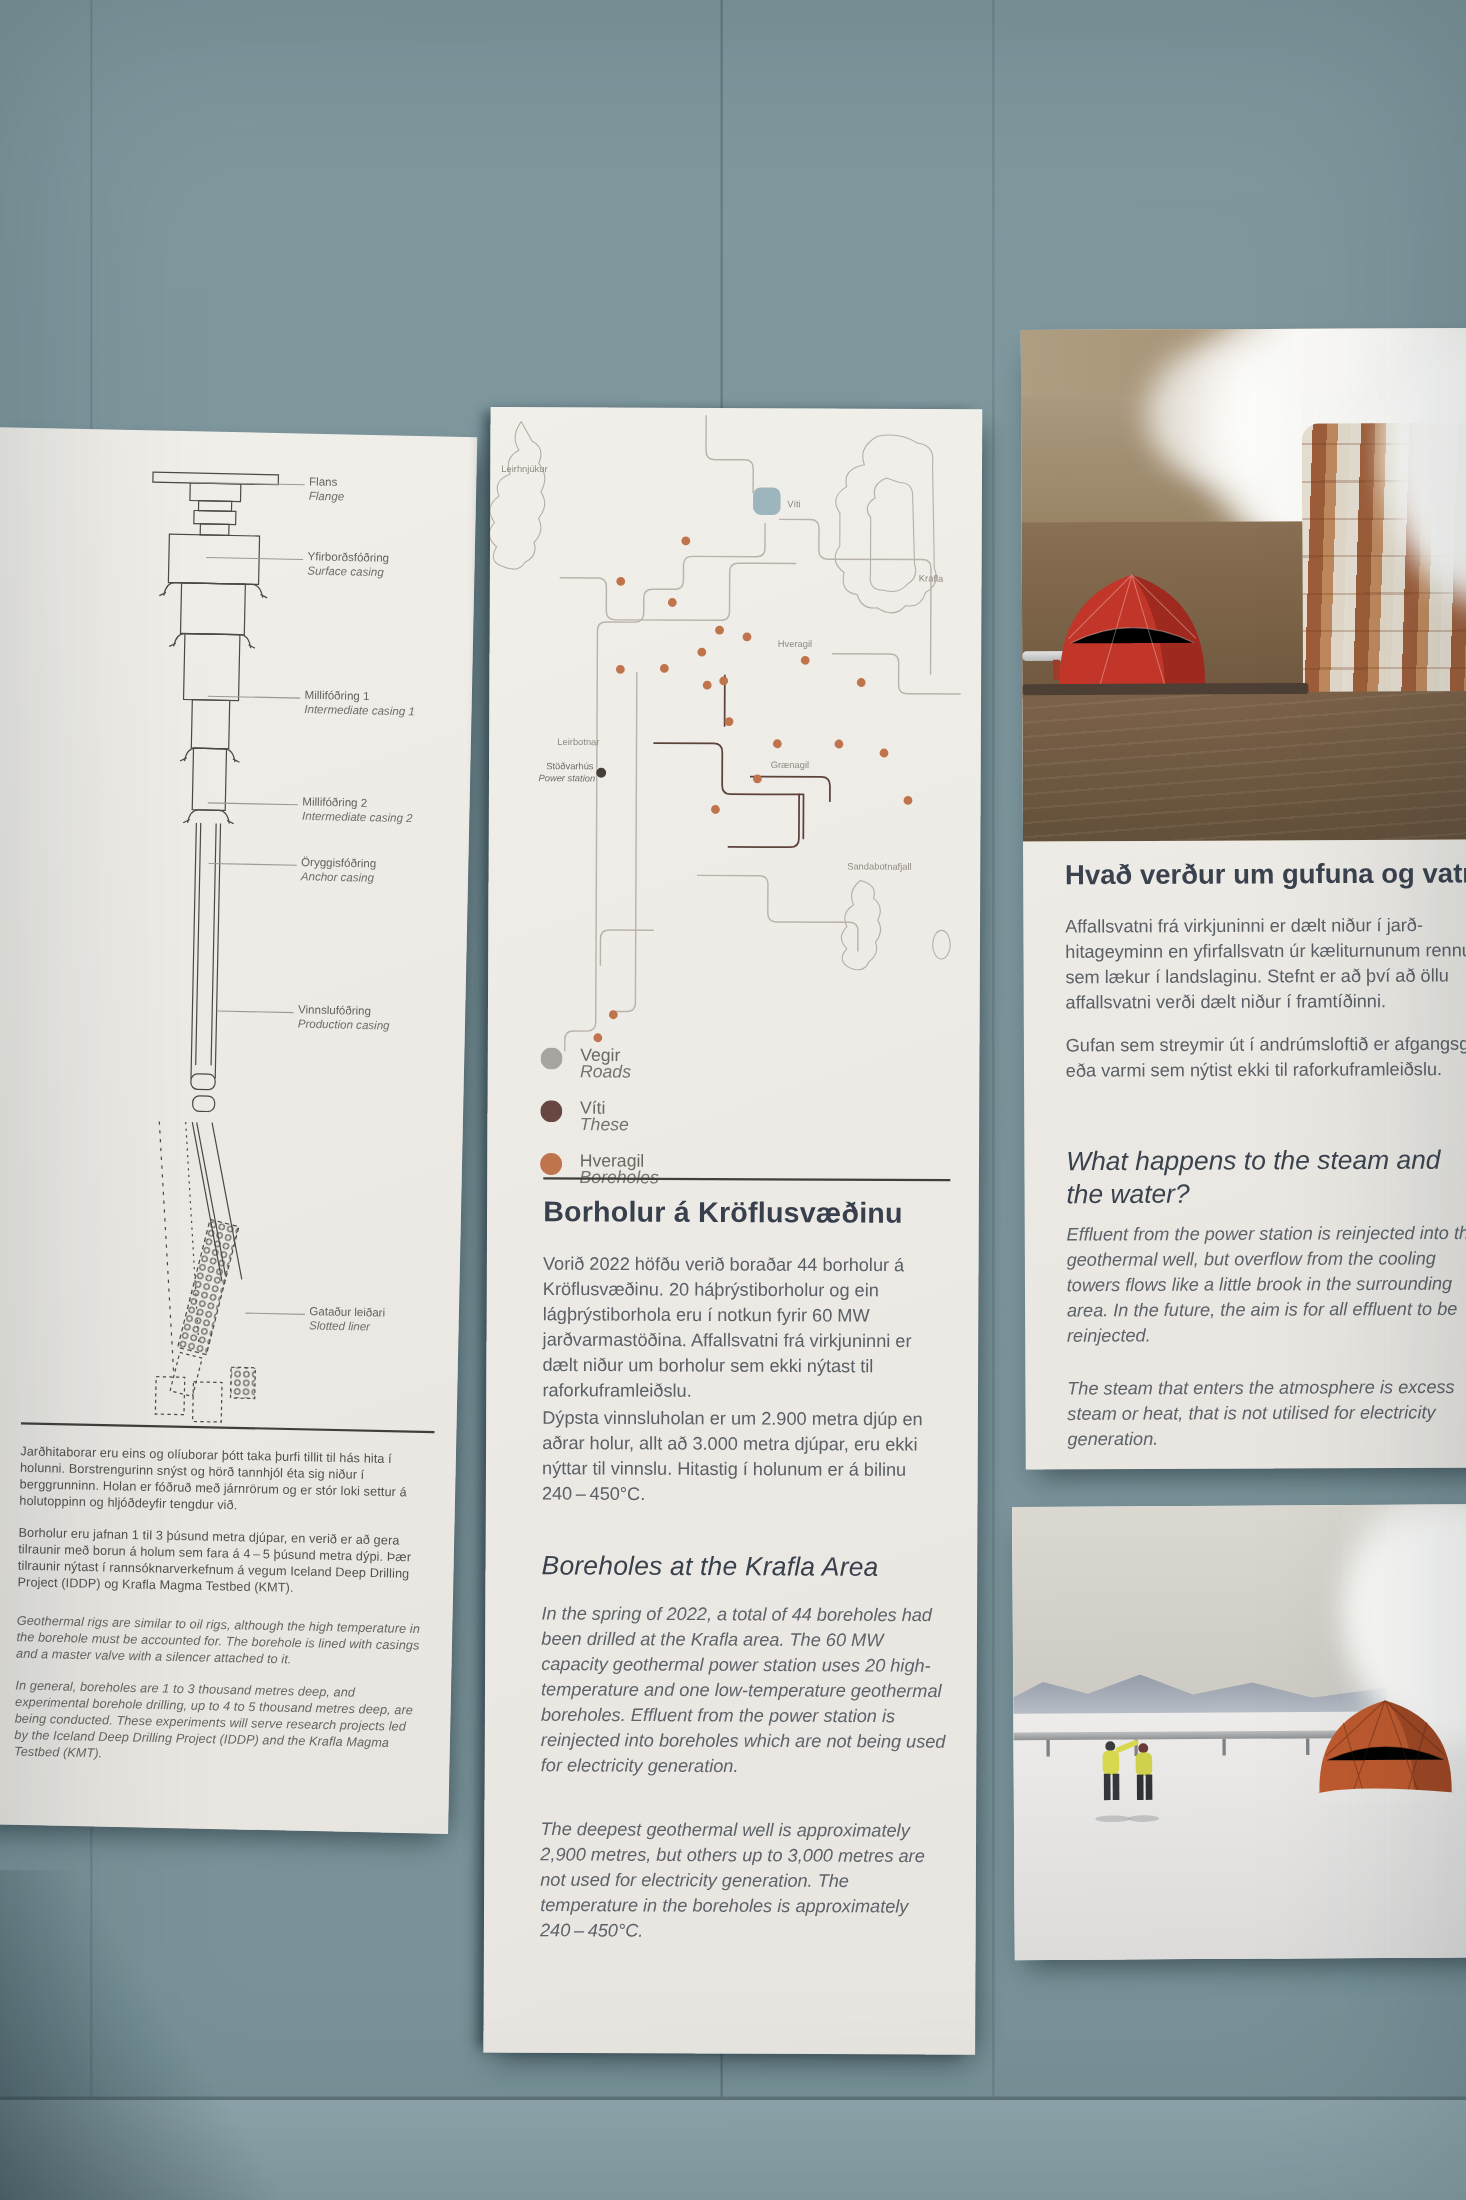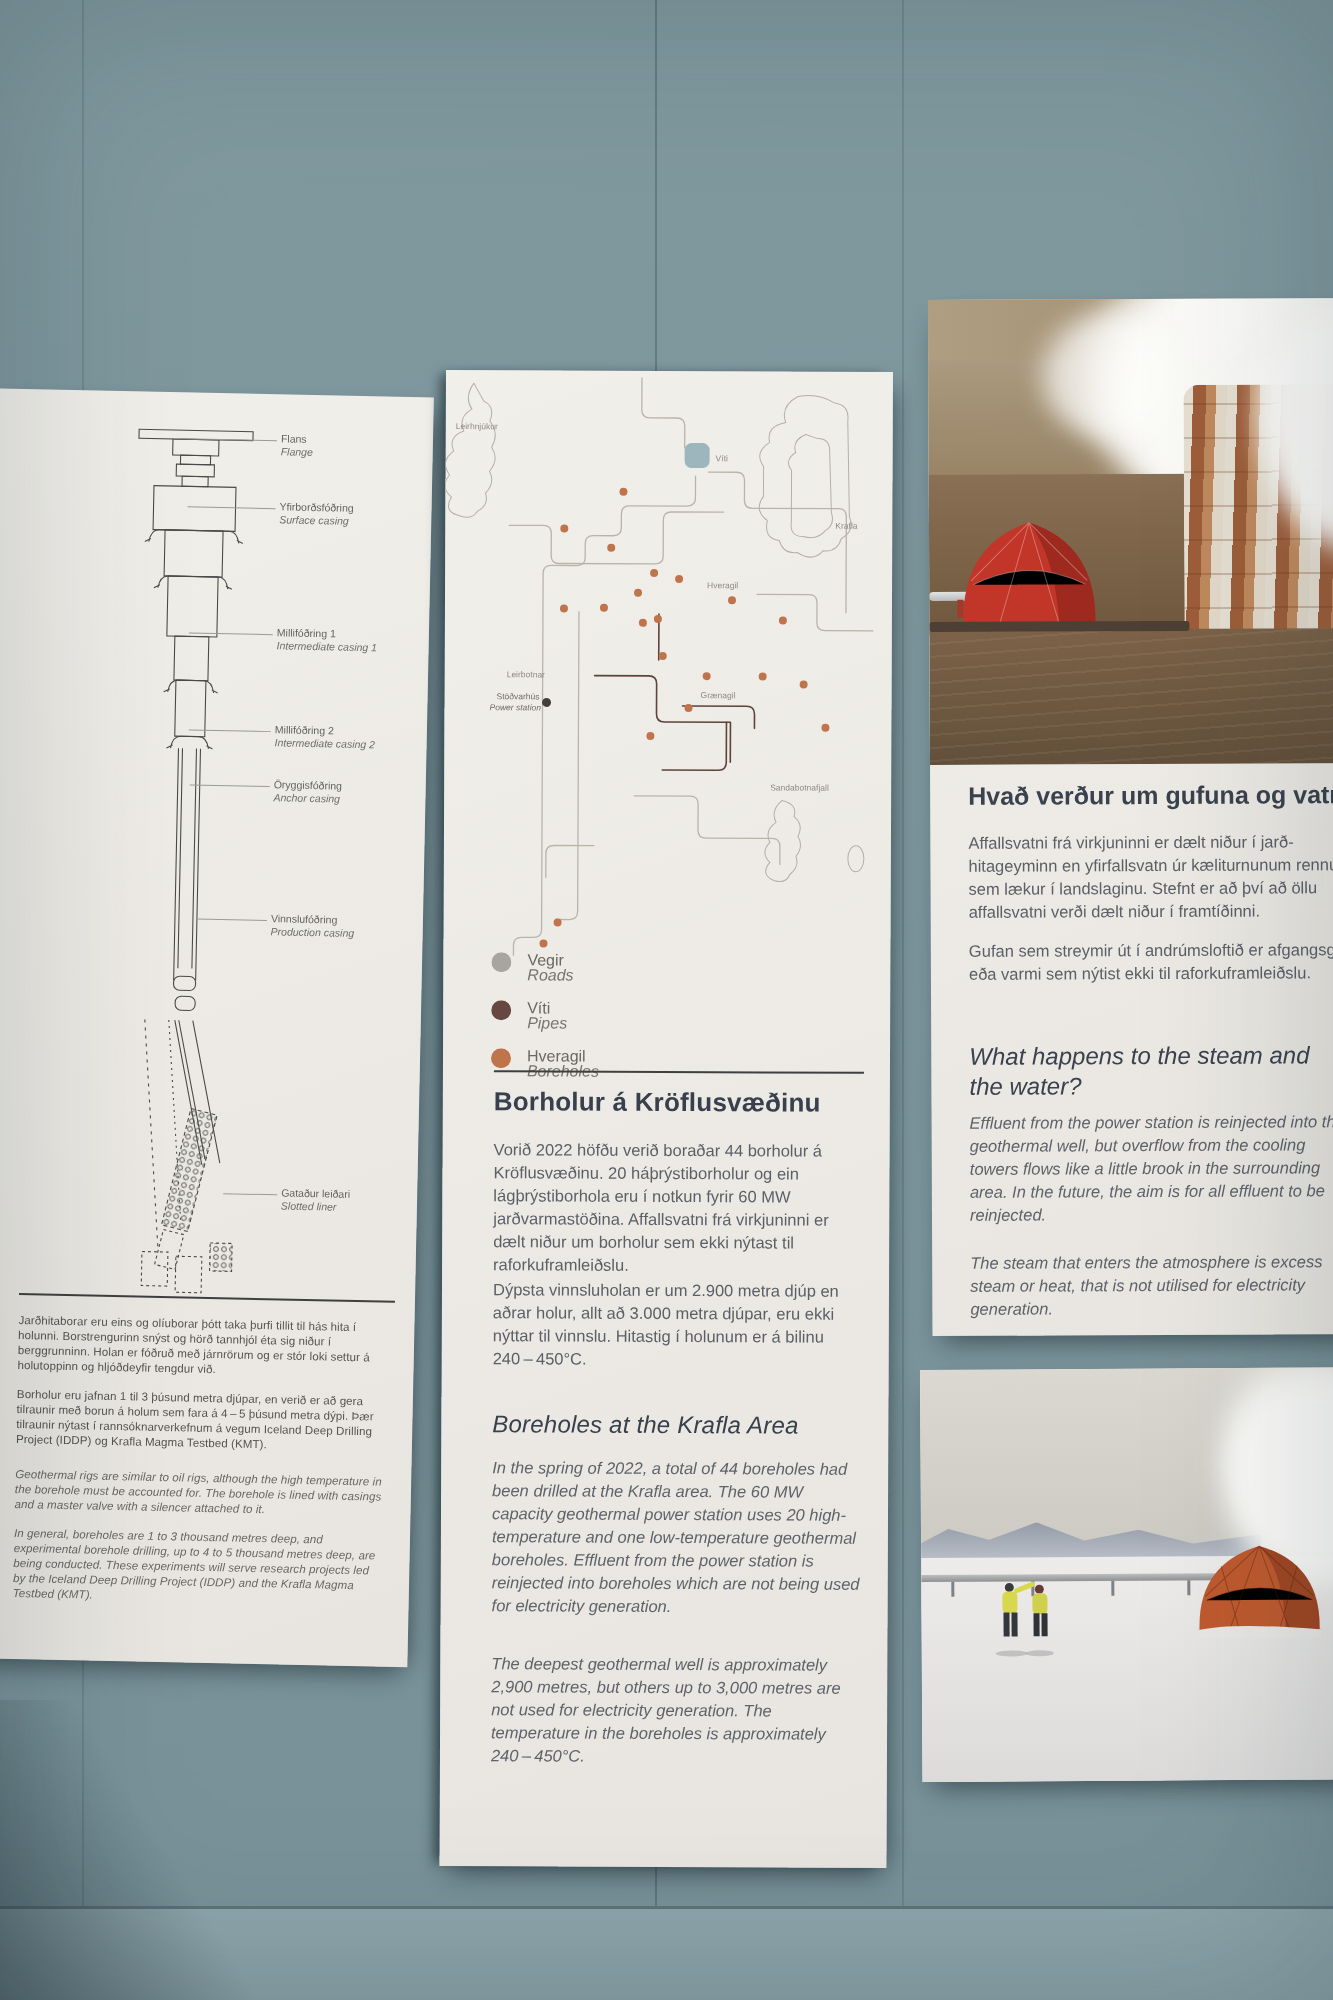--- a/index.html
+++ b/index.html
@@ -230,21 +230,21 @@
           <div>Vegir</div>
         <div class="en">Roads</div>
         </div>
     </div>
     <div class="legend-row" style="top:630px;">
       <svg width="20" height="20">
           <circle cx="10" cy="10" r="10" fill="#664741"></circle>
         </svg>
       <div class="legend-txt">
           <div>Víti</div>
-        <div class="en">Pipes</div>
+        <div class="en">These</div>
         </div>
     </div>
     <div class="legend-row" style="top:678px;">
       <svg width="20" height="20">
           <circle cx="10" cy="10" r="10" fill="#c0744c"></circle>
         </svg>
       <div class="legend-txt">
           <div>Hveragil</div>
         <div class="en">Boreholes</div>
         </div>

